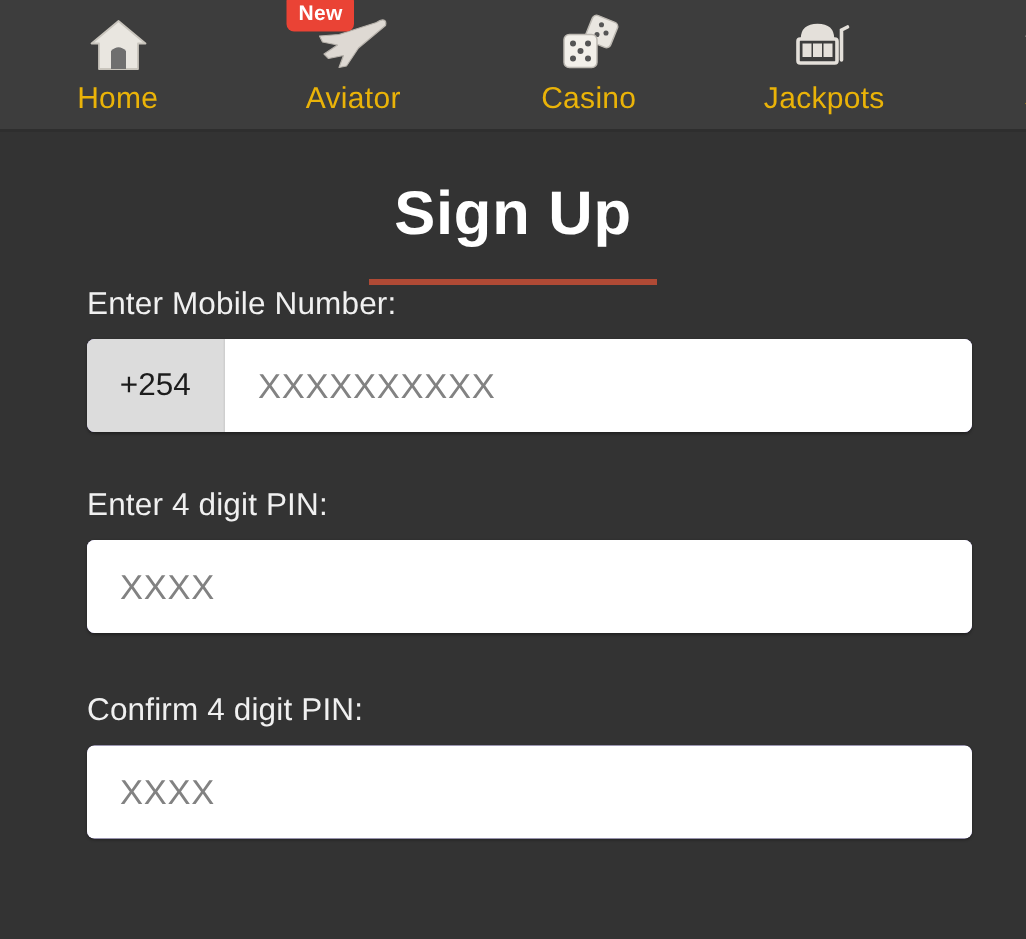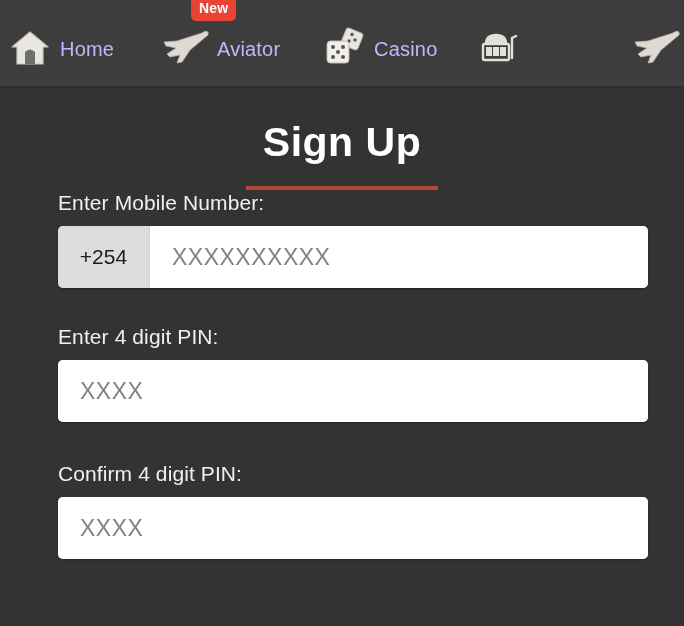--- a/index.html
+++ b/index.html
@@ -26,40 +26,40 @@
     align-items: flex-start;
     overflow: hidden;
     border-bottom: 2px solid #2e2e2e;
   }
   .nav-item {
     position: relative;
     width: 157px;
     flex: 0 0 157px;
     height: 88px;
     display: flex;
-    flex-direction: row;
+    flex-direction: column;
     align-items: center;
     justify-content: flex-start;
     padding-top: 8px;
     cursor: pointer;
     user-select: none;
   }
   .nav-icon-wrap {
     position: relative;
     height: 44px;
     width: 60px;
     display: flex;
     align-items: center;
     justify-content: center;
   }
   .nav-icon-wrap svg { display: block; }
   .nav-label {
     font-size: 20px;
     line-height: 24px;
-    color: #c4b5fd;
+    color: #eab308;
     font-weight: 400;
     letter-spacing: 0.2px;
     white-space: nowrap;
     margin-top: 2px;
   }
   .new-badge {
     position: absolute;
     top: -4px;
     left: 34px;
     background: #ea4335;
@@ -205,20 +205,21 @@
         <g fill="none" stroke="#e4e0da" stroke-width="2.4">
           <path d="M9 16 Q9 7 19 7 Q29 7 29 16" fill="#e4e0da"></path>
           <rect x="6" y="16" width="26" height="16" rx="1.5"></rect>
           <path d="M35 30 L35 10 L39 8" stroke-linecap="round"></path>
         </g>
         <rect x="9" y="19" width="6" height="9" fill="#e4e0da"></rect>
         <rect x="16" y="19" width="6" height="9" fill="#e4e0da"></rect>
         <rect x="23" y="19" width="6" height="9" fill="#e4e0da"></rect>
       </svg>
     </div>
+    <div class="nav-label">Jackpots</div>
   </div>
 
   <div class="nav-item">
     <div class="nav-icon-wrap">
       <svg width="58" height="44" viewBox="0 0 58 44" aria-hidden="true">
         <g fill="#ded9d3" stroke="#b8b3ac" stroke-width="0.8" stroke-linejoin="round">
           <path d="M44 7 C48 4 51 5 50 9 L32 24 L24 36 L19 37 L22 29 L12 31 L9 28 L18 22 L8 20 L6 16 L19 15 Z"></path>
         </g>
       </svg>
     </div>

